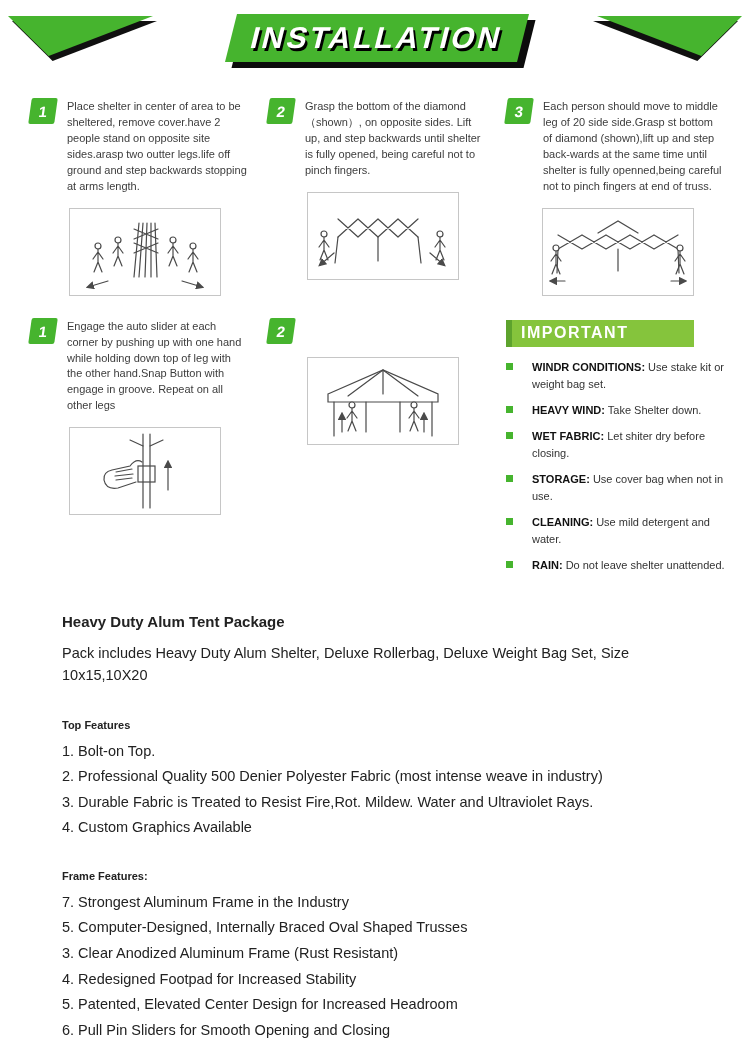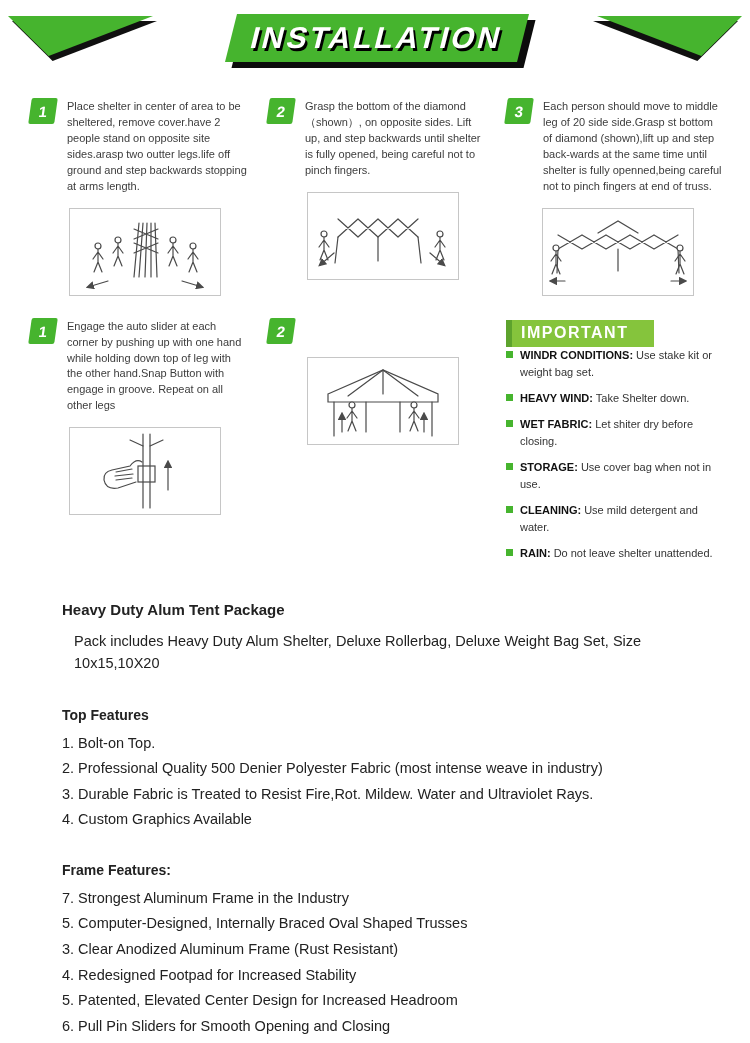--- a/index.html
+++ b/index.html
@@ -40,34 +40,34 @@
   .step-head{display:flex;gap:11px;align-items:flex-start;}
   .step-num{flex:0 0 26px;height:26px;background:var(--green);color:#fff;font-weight:bold;font-size:15px;
             display:flex;align-items:center;justify-content:center;transform:skewX(-8deg);border-radius:2px;}
   .step-text{font-size:11px;line-height:1.45;color:var(--step-ink);width:182px;margin-top:1px;}
   .illus{width:152px;height:88px;border:1px solid #c6c6c6;background:#fff;margin:13px auto 0;}
   .illus svg{display:block;}
   .ln{stroke:var(--line);stroke-width:1.2;fill:none;stroke-linecap:round;}
 
   
   .important{padding-top:2px;}
-  .imp-bar{width:148px;height:27px;background:var(--green-light);display:flex;align-items:center;}
+  .imp-bar{width:188px;height:27px;background:var(--green-light);display:flex;align-items:center;margin-bottom:12px;}
   .imp-notch{width:6px;height:100%;background:#5da32d;}
   .imp-title{color:#fff;font-weight:bold;font-size:16px;letter-spacing:1.5px;padding-left:9px;}
-  .imp-item{display:flex;margin-bottom:9px;}
+  .imp-item{display:flex;margin-bottom:9px;gap:12px;}
   .imp-bullet{flex:0 0 7px;height:7px;background:var(--green);margin:4px 7px 0 0;}
   .imp-text{font-size:11px;line-height:1.55;color:#333;}
   .imp-text b{color:#111;}
 
   
   .content{padding:30px 40px 0 62px;}
   .pkg-title{font-size:15px;font-weight:bold;margin:0 0 13px;}
-  .pkg-text{font-size:14.5px;line-height:1.5;max-width:645px;margin:12px;}
+  .pkg-text{font-size:14.5px;line-height:1.5;max-width:645px;margin:0;}
   .section{margin-top:32px;}
-  .section-title{font-size:14px;font-weight:bold;margin:0 0 11px;}
+  .section-title{font-size:11px;font-weight:bold;margin:0 0 11px;}
   .feature-line{font-size:14.5px;line-height:1.35;margin-bottom:6px;}
 </style>
 </head>
 <body>
 
 <svg class="svg-defs" aria-hidden="true">
   <defs>
     <g id="def-person">
       <circle cx="0" cy="-15" r="3" fill="#fff" stroke="#4a4a4a" stroke-width="1.2"></circle>
       <path d="M0,-12 L0,1 M0,-9 L-5,-2 M0,-9 L5,-2 M0,1 L-4,11 M0,1 L4,11" fill="none" stroke="#4a4a4a" stroke-width="1.2" stroke-linecap="round"></path>

